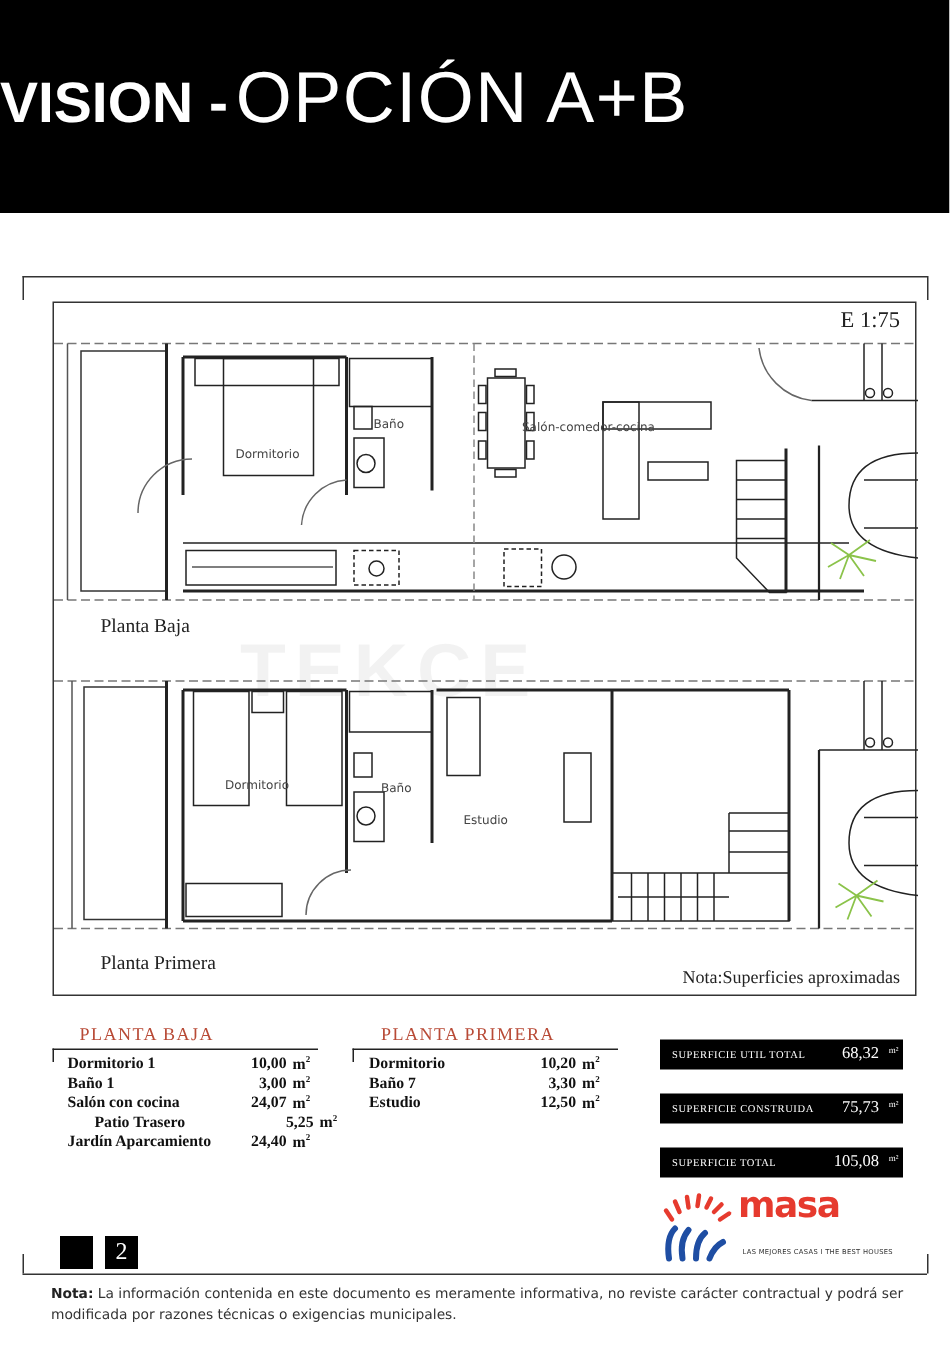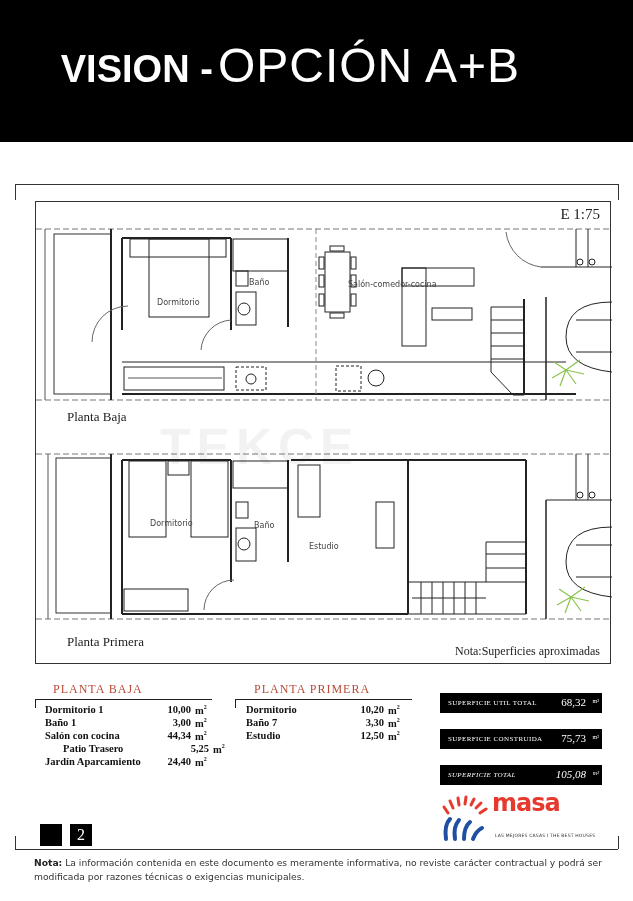--- a/index.html
+++ b/index.html
@@ -1,18 +1,18 @@
 <!DOCTYPE html>
 <html><head>
 <meta charset="utf-8">
 <style>
   html, body { margin: 0; padding: 0; background: #ffffff; }
   body { width: 633px; height: 901px; position: relative; overflow: hidden; font-family: "DejaVu Sans", sans-serif; }
   .header { position: absolute; left: 0; top: 0; width: 633px; height: 142px; background: #000; }
-  .title { position: absolute; left: 0; top: 38px; width: 520px; text-align: right; color: #fff; white-space: nowrap; }
+  .title { position: absolute; left: 0; top: 38px; width: 520px; text-align: left; color: #fff; white-space: nowrap; }
   .title .bold { font-family: "Liberation Sans", sans-serif; font-weight: bold; font-size: 38px; letter-spacing: 0px; }
   .title .light { font-family: "Liberation Sans", sans-serif; font-weight: normal; font-size: 48px; letter-spacing: 1px; }
 
   .frame-top { position: absolute; left: 15px; top: 184px; width: 603px; border-top: 1px solid #333; }
   .frame-top-l { position: absolute; left: 15px; top: 184px; height: 16px; border-left: 1px solid #333; }
   .frame-top-r { position: absolute; left: 618px; top: 184px; height: 16px; border-left: 1px solid #333; }
 
   .plan-box { position: absolute; left: 35px; top: 201px; width: 576px; height: 463px; border: 1px solid #333; box-sizing: border-box; }
   .scale { position: absolute; right: 10px; top: 4px; font-family: "Liberation Serif", serif; font-size: 15px; color: #222; }
   .plan-label { position: absolute; font-family: "Liberation Serif", serif; font-size: 13px; color: #222; }
@@ -182,41 +182,41 @@
   <div class="scale">E 1:75</div>
   <div class="plan-label" style="left:31px; top:207px;">Planta Baja</div>
   <div class="plan-label" style="left:31px; top:432px;">Planta Primera</div>
   <div class="note-approx">Nota:Superficies aproximadas</div>
 </div>
 
 <div class="area-title" style="left:53px; top:682px;">PLANTA BAJA</div>
 <div class="bracket" style="left:35px; top:699px; width:176px;"></div>
 <div class="row" style="left:45px; top:704px; width:160px;"><span>Dormitorio 1</span><span class="val" style="left:108px; width:38px;">10,00</span><span style="position:absolute; left:150px;"><span>m</span><sup>2</sup></span></div>
 <div class="row" style="left:45px; top:717px; width:160px;"><span>Baño 1</span><span class="val" style="left:108px; width:38px;">3,00</span><span style="position:absolute; left:150px;"><span>m</span><sup>2</sup></span></div>
-<div class="row" style="left:45px; top:730px; width:160px;"><span>Salón con cocina</span><span class="val" style="left:108px; width:38px;">44,34</span><span style="position:absolute; left:150px;"><span>m</span><sup>2</sup></span></div>
+<div class="row" style="left:45px; top:730px; width:160px;"><span>Salón con cocina</span><span class="val" style="left:108px; width:38px;">24,07</span><span style="position:absolute; left:150px;"><span>m</span><sup>2</sup></span></div>
 <div class="row" style="left:45px; top:743px; width:160px;margin-left:18px;"><span>Patio Trasero</span><span class="val" style="left:108px; width:38px;">5,25</span><span style="position:absolute; left:150px;"><span>m</span><sup>2</sup></span></div>
 <div class="row" style="left:45px; top:756px; width:160px;"><span>Jardín Aparcamiento</span><span class="val" style="left:108px; width:38px;">24,40</span><span style="position:absolute; left:150px;"><span>m</span><sup>2</sup></span></div>
 
 <div class="area-title" style="left:254px; top:682px;">PLANTA PRIMERA</div>
 <div class="bracket" style="left:235px; top:699px; width:176px;"></div>
 <div class="row" style="left:246px; top:704px; width:160px;"><span>Dormitorio</span><span class="val" style="left:100px; width:38px;">10,20</span><span style="position:absolute; left:142px;"><span>m</span><sup>2</sup></span></div>
 <div class="row" style="left:246px; top:717px; width:160px;"><span>Baño 7</span><span class="val" style="left:100px; width:38px;">3,30</span><span style="position:absolute; left:142px;"><span>m</span><sup>2</sup></span></div>
 <div class="row" style="left:246px; top:730px; width:160px;"><span>Estudio</span><span class="val" style="left:100px; width:38px;">12,50</span><span style="position:absolute; left:142px;"><span>m</span><sup>2</sup></span></div>
 
 <div class="sum-bar" style="top:693px;">
   <span class="lab">SUPERFICIE UTIL TOTAL</span>
     <span class="num">68,32</span>
     <span class="unit">m²</span>
 </div>
 <div class="sum-bar" style="top:729px;text-align:center;">
   <span class="lab">SUPERFICIE CONSTRUIDA</span>
     <span class="num">75,73</span>
     <span class="unit">m²</span>
 </div>
-<div class="sum-bar" style="top:765px;font-style:italic;">
+<div class="sum-bar" style="top:765px;">
   <span class="lab">SUPERFICIE TOTAL</span>
     <span class="num">105,08</span>
     <span class="unit">m²</span>
 </div>
 
 <div class="logo">
   <svg width="50" height="48" viewBox="0 0 50 48">
     <g stroke="#e63a2e" stroke-width="3" stroke-linecap="round">
       <line x1="8" y1="18" x2="4" y2="12"></line>
         <line x1="13" y1="13" x2="10" y2="6"></line>

